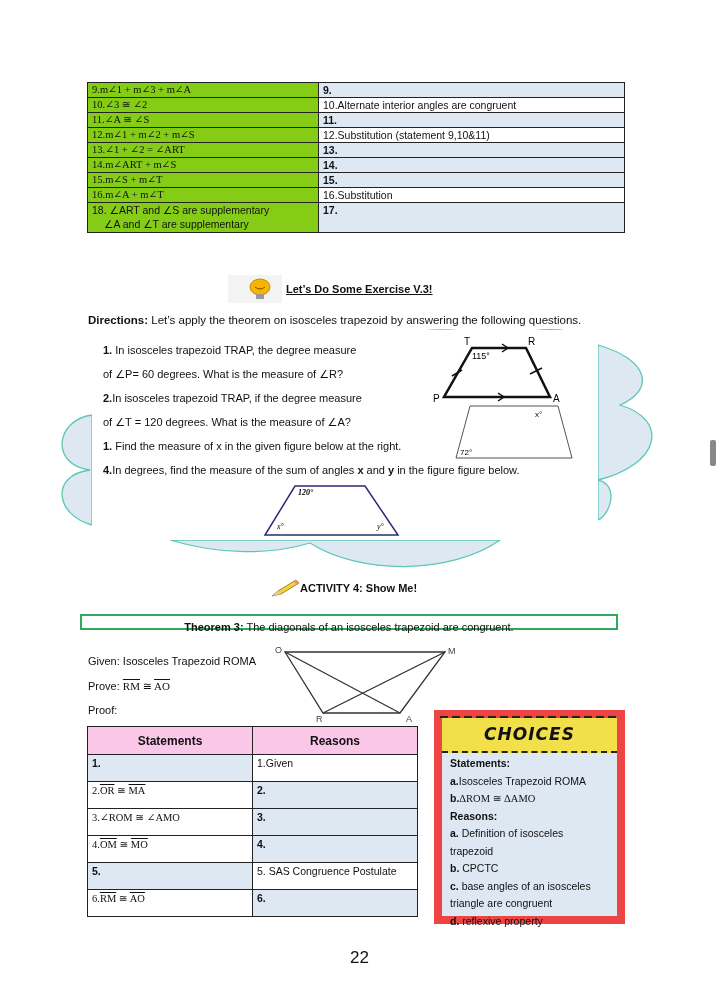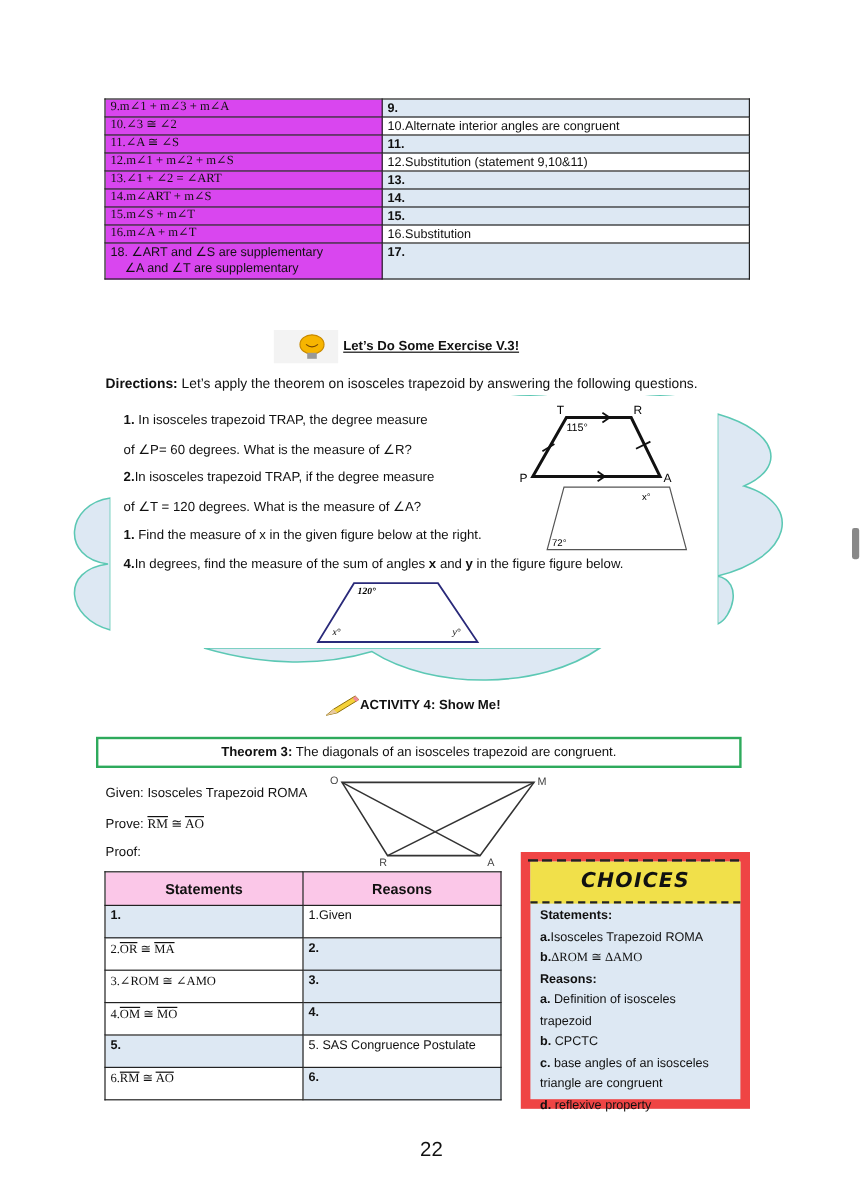--- a/index.html
+++ b/index.html
@@ -1,30 +1,30 @@
 <!DOCTYPE html>
 <html><head>
 <meta charset="utf-8">
 <style>
   html,body{margin:0;padding:0;background:#fff;}
   body{width:719px;height:997px;position:relative;overflow:hidden;font-family:"Liberation Sans",sans-serif;color:#111;}
   .serif{font-family:"Liberation Serif","DejaVu Serif",serif;}
   table{border-collapse:collapse;}
   .t1{position:absolute;left:87px;top:82px;width:538px;font-size:10.5px;}
   .t1 td{border:1px solid #222;padding:0 4px;height:14px;line-height:14px;vertical-align:top;}
-  .t1 td.l{width:222px;background:#d946ef;}
+  .t1 td.l{width:222px;background:#84cc16;}
   .t1 td.r{background:#fff;}
   .t1 td.blank{background:#dde8f3;font-weight:bold;}
   .t1 tr.tall td{height:29px;}
   .overline{text-decoration:overline;text-align:right;}
   #cloud{position:absolute;left:0;top:300px;width:719px;height:270px;}
   .hdr{position:absolute;display:flex;align-items:center;font-weight:bold;font-size:11px;}
   .dir{position:absolute;left:88px;top:314px;font-size:11.5px;}
   .q{position:absolute;font-size:11px;left:103px;}
-  .thm{position:absolute;left:80px;top:614px;width:538px;height:26px;border:2px solid #2eaa5c;box-sizing:border-box;font-size:11px;text-align:center;line-height:22px;}
+  .thm{position:absolute;left:80px;top:614px;width:538px;height:16px;border:2px solid #2eaa5c;box-sizing:border-box;font-size:11px;text-align:center;line-height:22px;}
   .gp{position:absolute;left:88px;font-size:11px;}
   .t2{position:absolute;left:87px;top:726px;width:331px;font-size:10.5px;}
   .t2 td{border:1px solid #222;padding:2px 4px;height:22px;vertical-align:top;width:50%;}
   .t2 th{border:1px solid #222;background:#fbc7e8;height:25px;font-size:12px;font-weight:bold;}
   .t2 td.blank{background:#dde8f3;font-weight:bold;}
   .choices{position:absolute;left:434px;top:710px;width:191px;height:214px;border:8px solid #ef4444;box-sizing:border-box;background:#dde8f3;}
   .choices .top{height:33px;background:#f1e04a;border-bottom:2px dashed #222;text-align:center;font-family:"DejaVu Sans",sans-serif;font-weight:bold;font-style:italic;font-size:17px;line-height:33px;letter-spacing:1px;}
   .choices .top-dash{position:absolute;top:-2px;left:-2px;right:-2px;height:2px;background:repeating-linear-gradient(90deg,#222 0 8px,transparent 8px 12px);}
   .choices .body{padding:2px 8px;font-size:10.5px;line-height:17.5px;}
   .pn{position:absolute;left:0;width:719px;top:948px;text-align:center;font-size:17px;}

